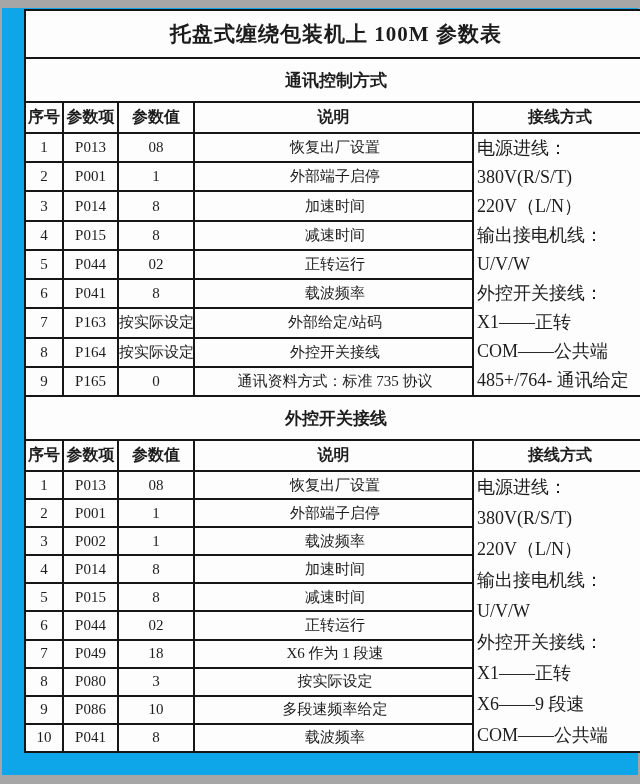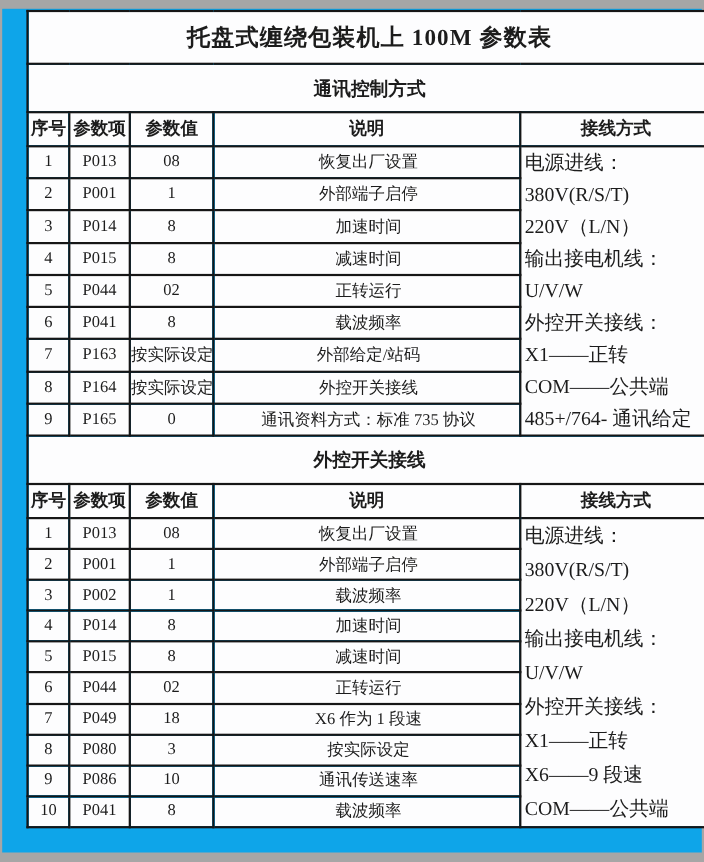--- a/index.html
+++ b/index.html
@@ -228,21 +228,21 @@
         <tr class="sec1">
           <td class="num">8</td>
           <td class="num">P080</td>
           <td class="num">3</td>
           <td class="desc">按实际设定</td>
         </tr>
         <tr class="sec1">
           <td class="num">9</td>
           <td class="num">P086</td>
           <td class="num">10</td>
-          <td class="desc">通讯传送速率</td>
+          <td class="desc">多段速频率给定</td>
         </tr>
         <tr class="sec1">
           <td class="num">10</td>
           <td class="num">P041</td>
           <td class="num">8</td>
           <td class="desc">载波频率</td>
         </tr>
       </tbody>
   </table>
 </div>

